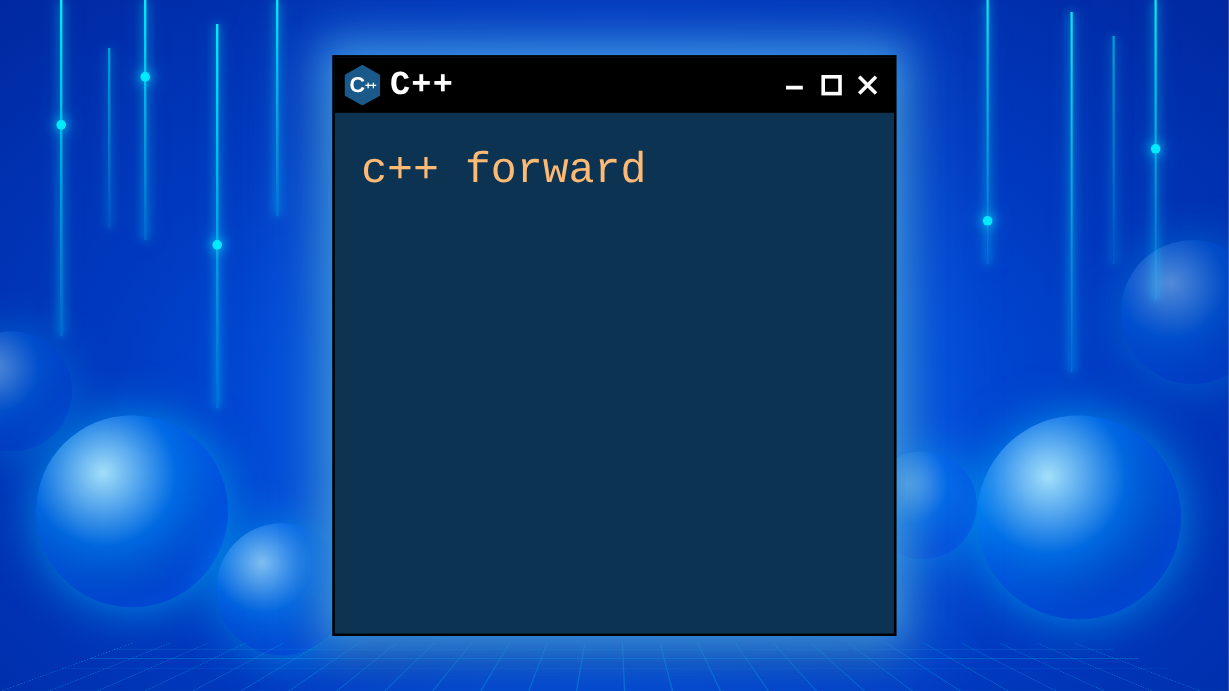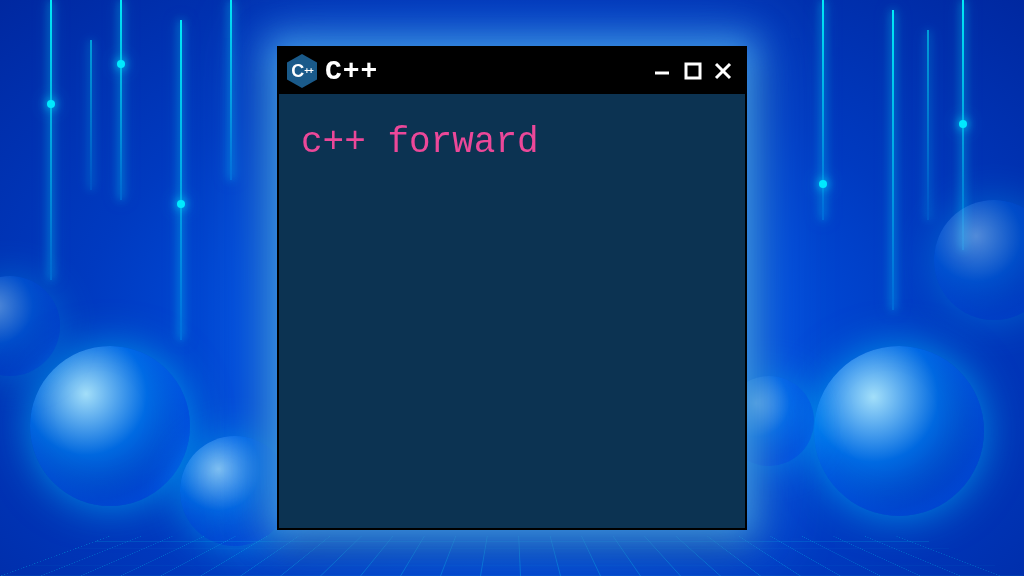--- a/index.html
+++ b/index.html
@@ -134,21 +134,21 @@
       display: flex;
       align-items: center;
       justify-content: center;
       cursor: pointer;
     }
     .ctrl svg { stroke: #fff; stroke-width: 3; fill: none; }
     .content {
       padding: 28px 22px;
     }
     .code-line {
-      color: #ec4899;
+      color: #fdba74;
       font-size: 36px;
       font-family: 'Consolas', 'Courier New', monospace;
       white-space: pre;
     }
   </style>
 </head>
 <body>
 
 <div class="background">
   <div class="circuit-line cl1"></div>

